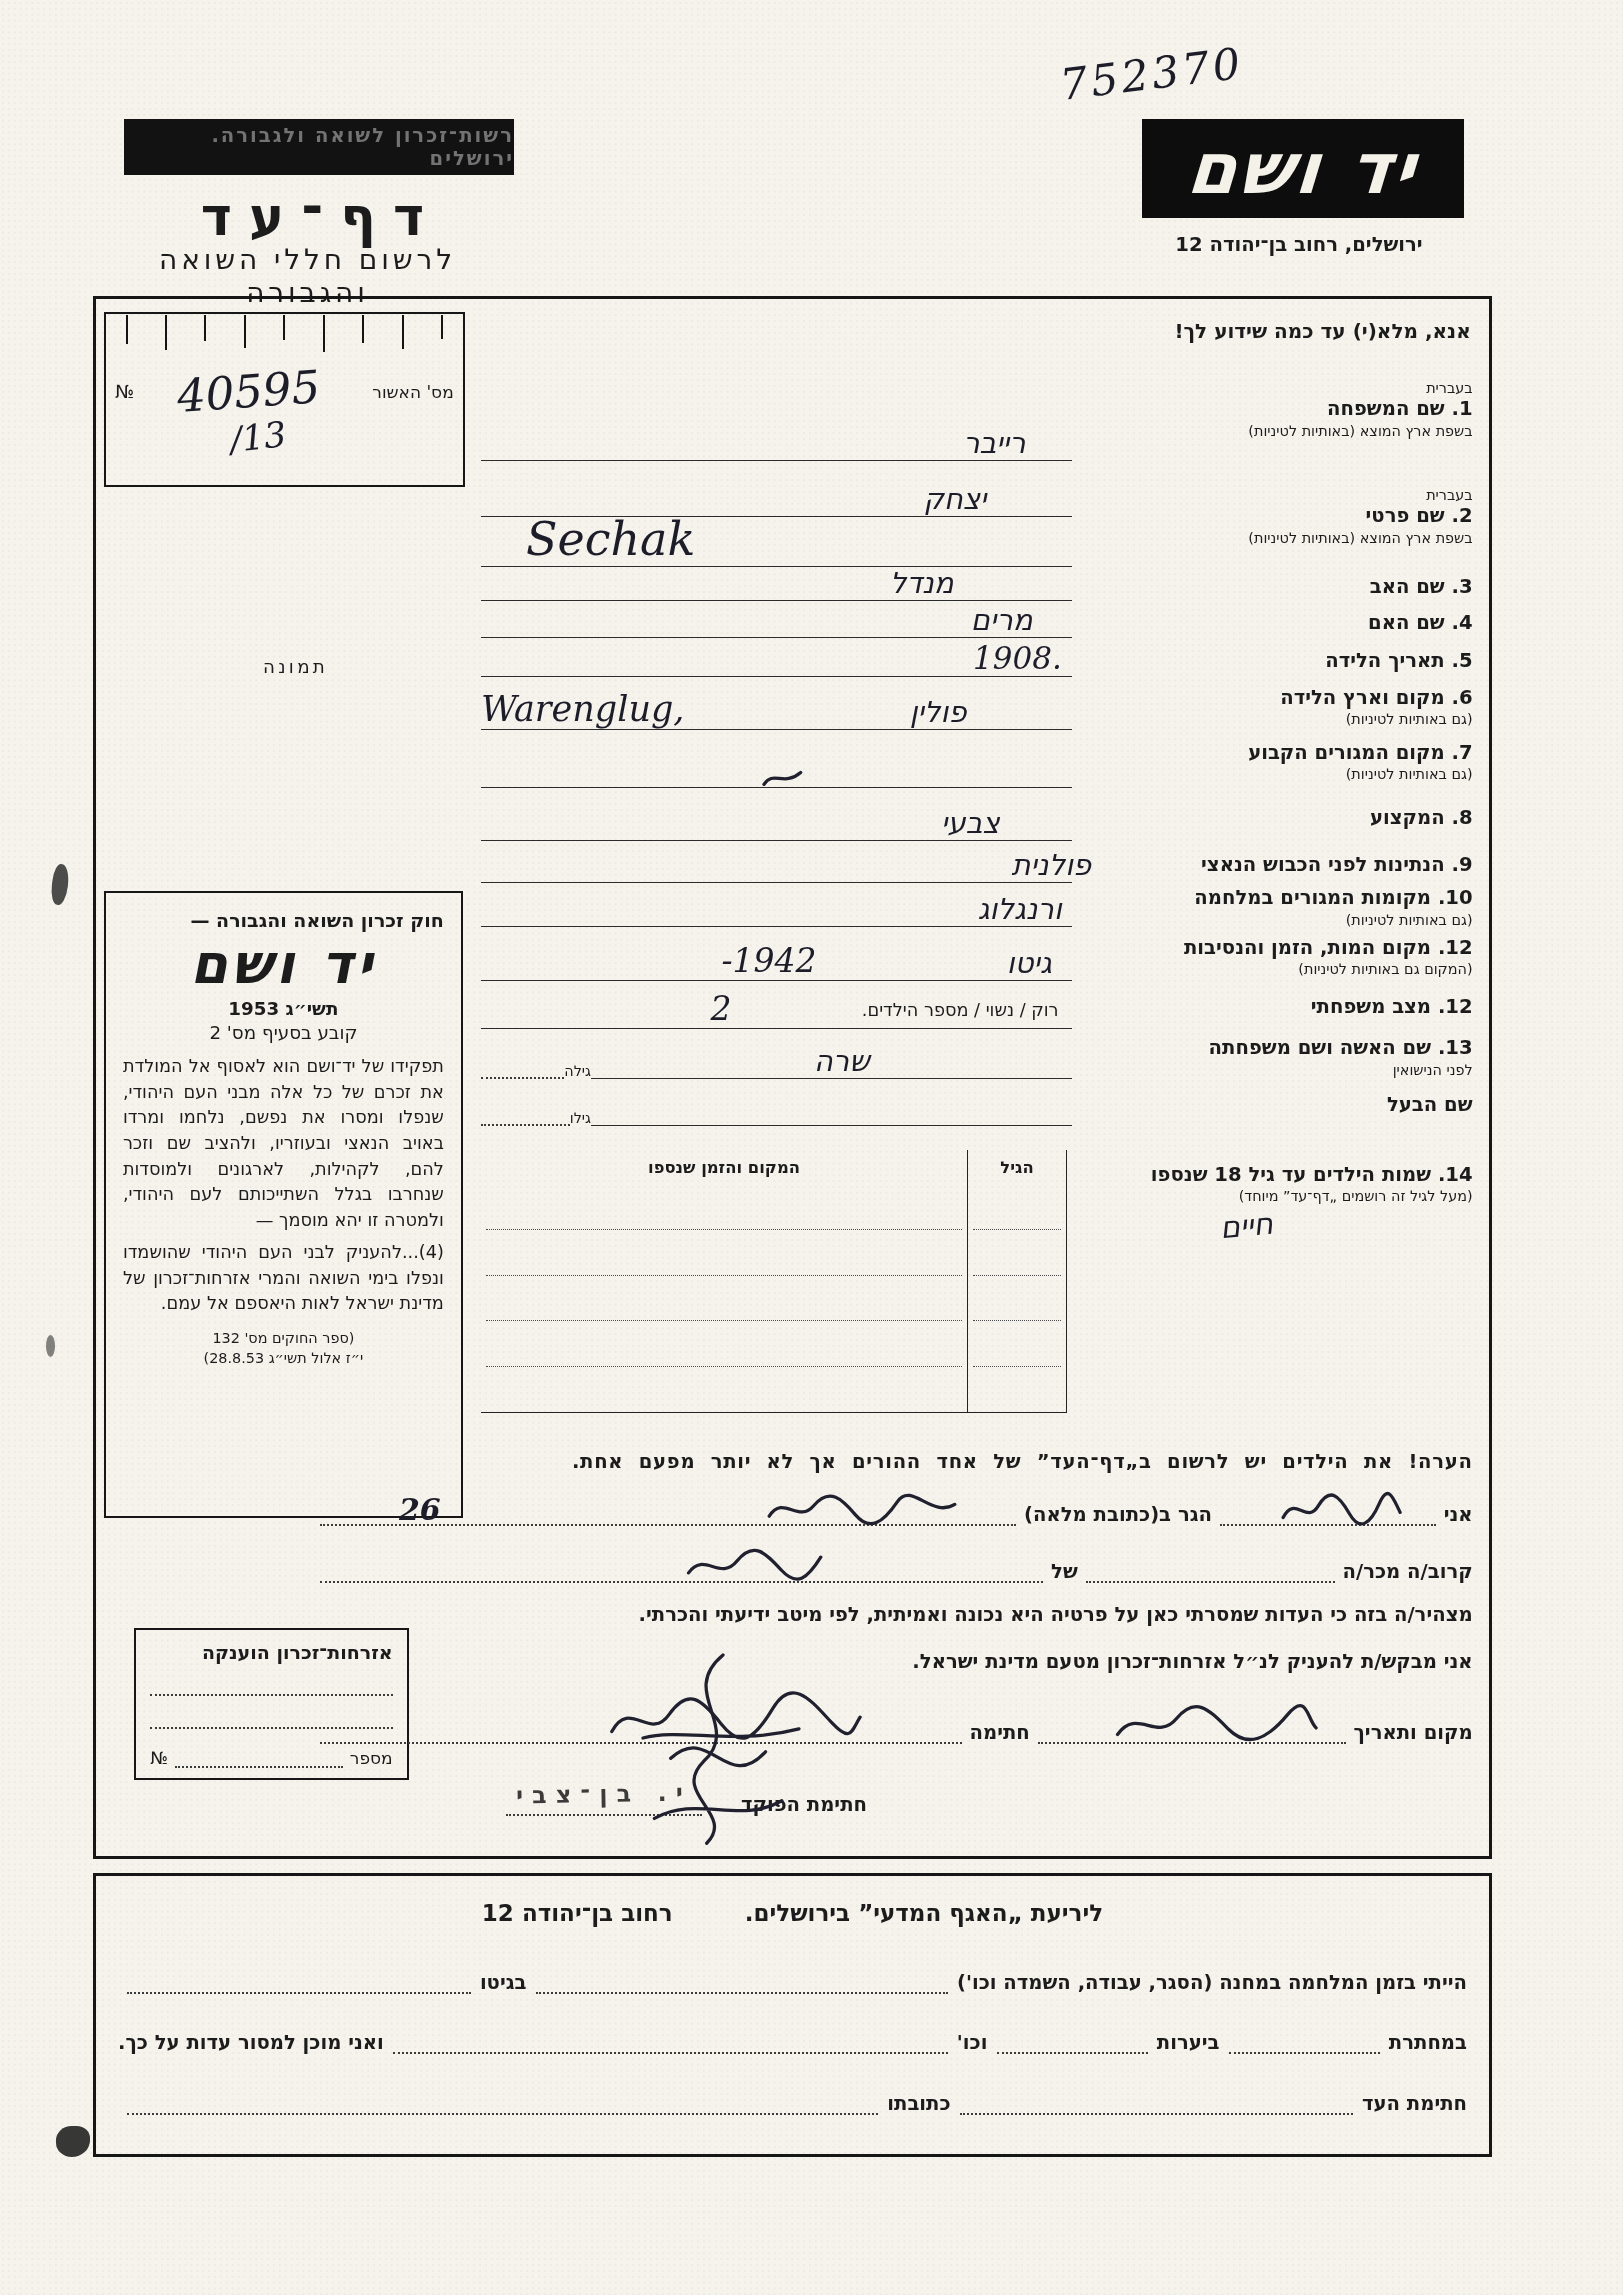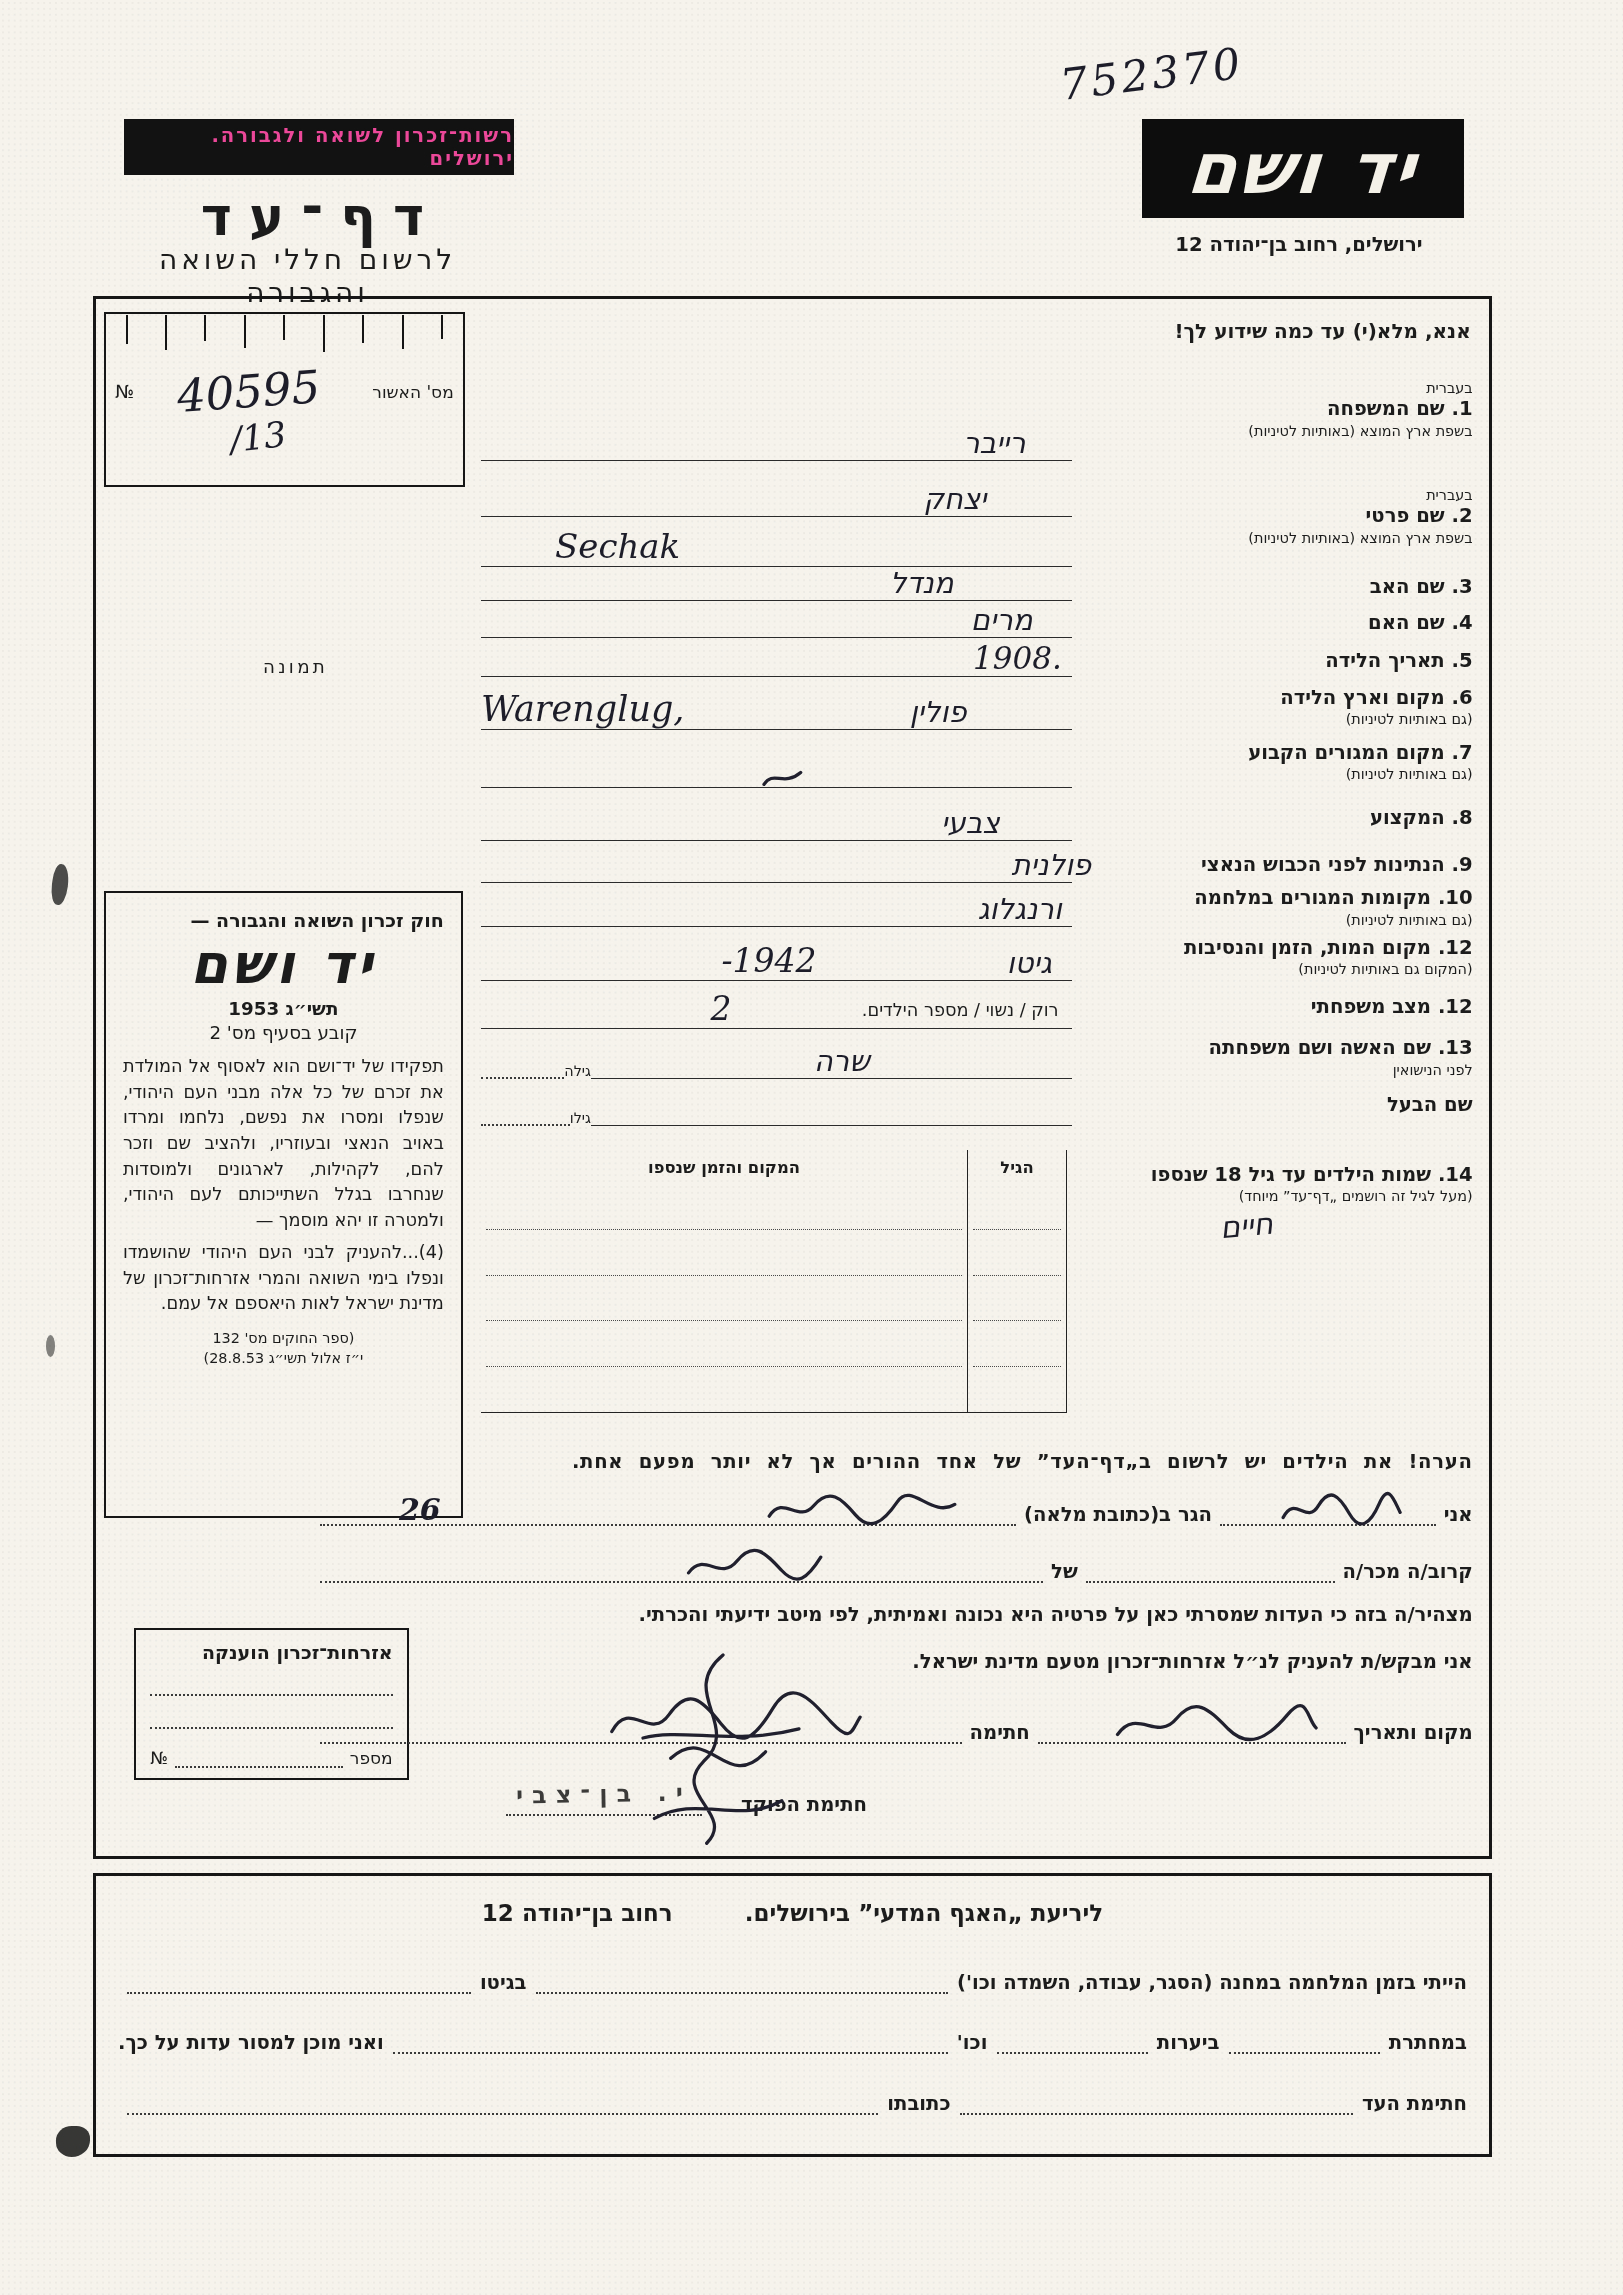--- a/index.html
+++ b/index.html
@@ -1,21 +1,21 @@
 <!DOCTYPE html>
 <html lang="he" dir="rtl" style="font-size:10.5px"><head>
 <meta charset="utf-8">
 <style>
   html,body{margin:0;padding:0;background:#e8e6e0;}
   .sheet{position:relative;width:1623px;height:2295px;background:#f5f3ec;overflow:hidden;
          font-family:"DejaVu Sans",sans-serif;color:#1c1c1c;direction:rtl;
          background-image:radial-gradient(rgba(0,0,0,.035) 0.7px, transparent 0.7px);background-size:5.9px 5.9px;}
   .abs{position:absolute;}
   
-  .banner{left:124px;top:119px;width:390px;height:56px;background:#121212;color:#ec4899;
+  .banner{left:124px;top:119px;width:390px;height:56px;background:#121212;color:#737373;
           display:flex;align-items:center;justify-content:center;font-size:19.6px;font-weight:bold;letter-spacing:2px;}
   .form-title{left:164px;top:186px;width:314px;text-align:center;font-size:53px;font-weight:bold;letter-spacing:17px;}
   .form-subtitle{left:124px;top:243px;width:367px;text-align:center;font-size:28px;font-weight:normal;letter-spacing:3.9px;}
   .serial{left:1008px;top:52px;width:236px;font-size:43px;letter-spacing:3.3px;transform:rotate(-7deg);}
   .logo{left:1142px;top:119px;width:322px;height:99px;background:#0d0d0d;color:#f4f1e9;
         display:flex;align-items:center;justify-content:center;}
   .logo span{font-size:71px;font-weight:bold;font-style:italic;transform:skewX(-6deg);letter-spacing:2.6px;}
   .hq-address{left:1106px;top:233px;width:386px;font-size:19.6px;font-weight:bold;text-align:center;}
   
   .hw{font-family:"DejaVu Serif","DejaVu Sans",serif;font-style:italic;color:#1d1d2a;}
@@ -166,21 +166,21 @@
       <div class="flabel">
         <span class="fsmall">בעברית</span>
         <span class="fmain"><span class="fnum">2.</span> <span>שם פרטי</span></span>
         <span class="fsmall">בשפת ארץ המוצא (באותיות לטיניות)</span>
       </div>
       <div class="flines">
         <div class="wline">
           <span class="hw" style="right:85px">יצחק</span>
         </div>
         <div class="wline">
-          <span class="hw ltr" style="left:74px;font-size:34px">Sechak</span>
+          <span class="hw ltr" style="left:45px;font-size:46px">Sechak</span>
         </div>
       </div>
     </div>
 
     <div class="frow" style="top:274px;height:27.5px">
       <div class="flabel">
           <span class="fmain"><span class="fnum">3.</span> <span>שם האב</span></span>
         </div>
       <div class="wline">
         <span class="hw" style="right:118px">מנדל</span>

